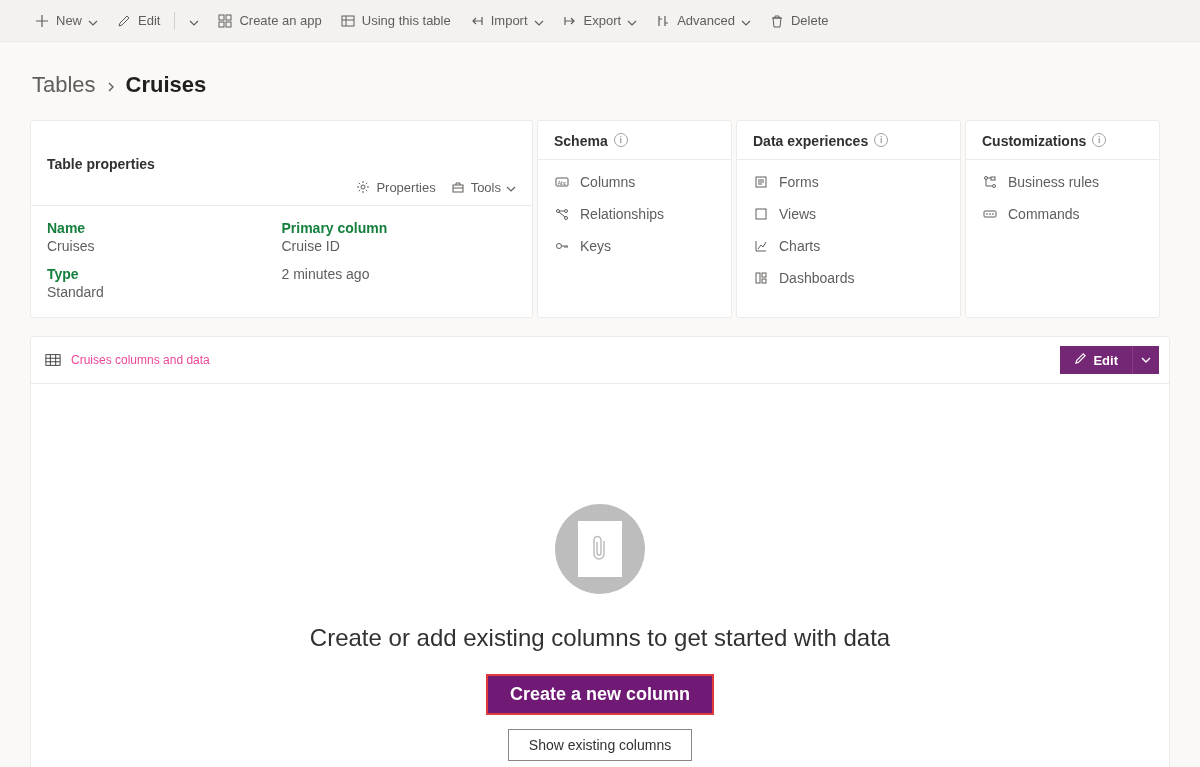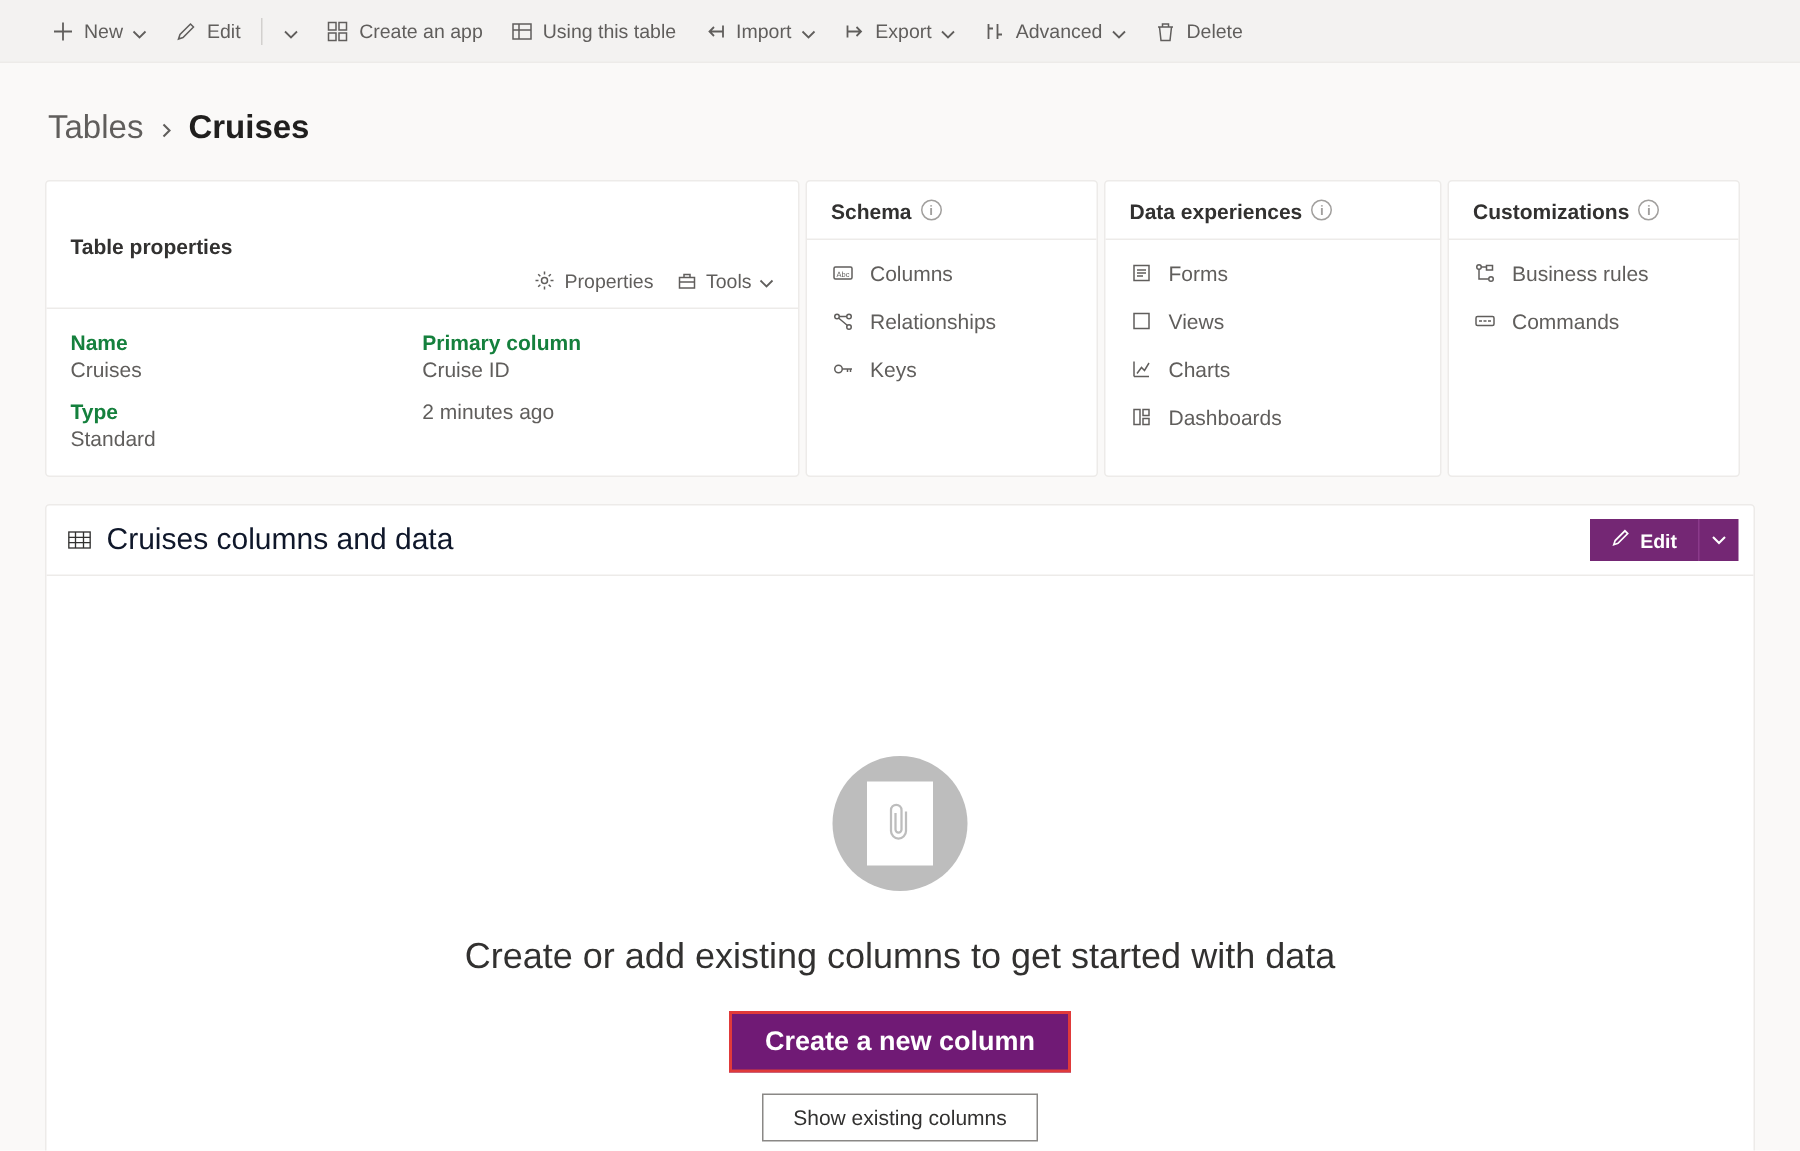--- a/index.html
+++ b/index.html
@@ -95,21 +95,21 @@
   border: 1px solid #edebe9;
   border-radius: 3px;
 }
 .data-panel-header {
   display: flex;
   align-items: center;
   justify-content: space-between;
   padding: 9px 10px 9px 14px;
   border-bottom: 1px solid #edebe9;
 }
-.data-panel-title { display:flex; align-items:center; gap:10px; font-size:20px; color:#0f172a;}
+.data-panel-title { display:flex; align-items:center; gap:10px; font-size:12px; color:#ec4899;}
 .edit-split {
   display: flex;
   align-items: stretch;
 }
 .edit-btn {
   background: #742774;
   color: #fff;
   border: none;
   padding: 6px 14px;
   font-size: 13px;

